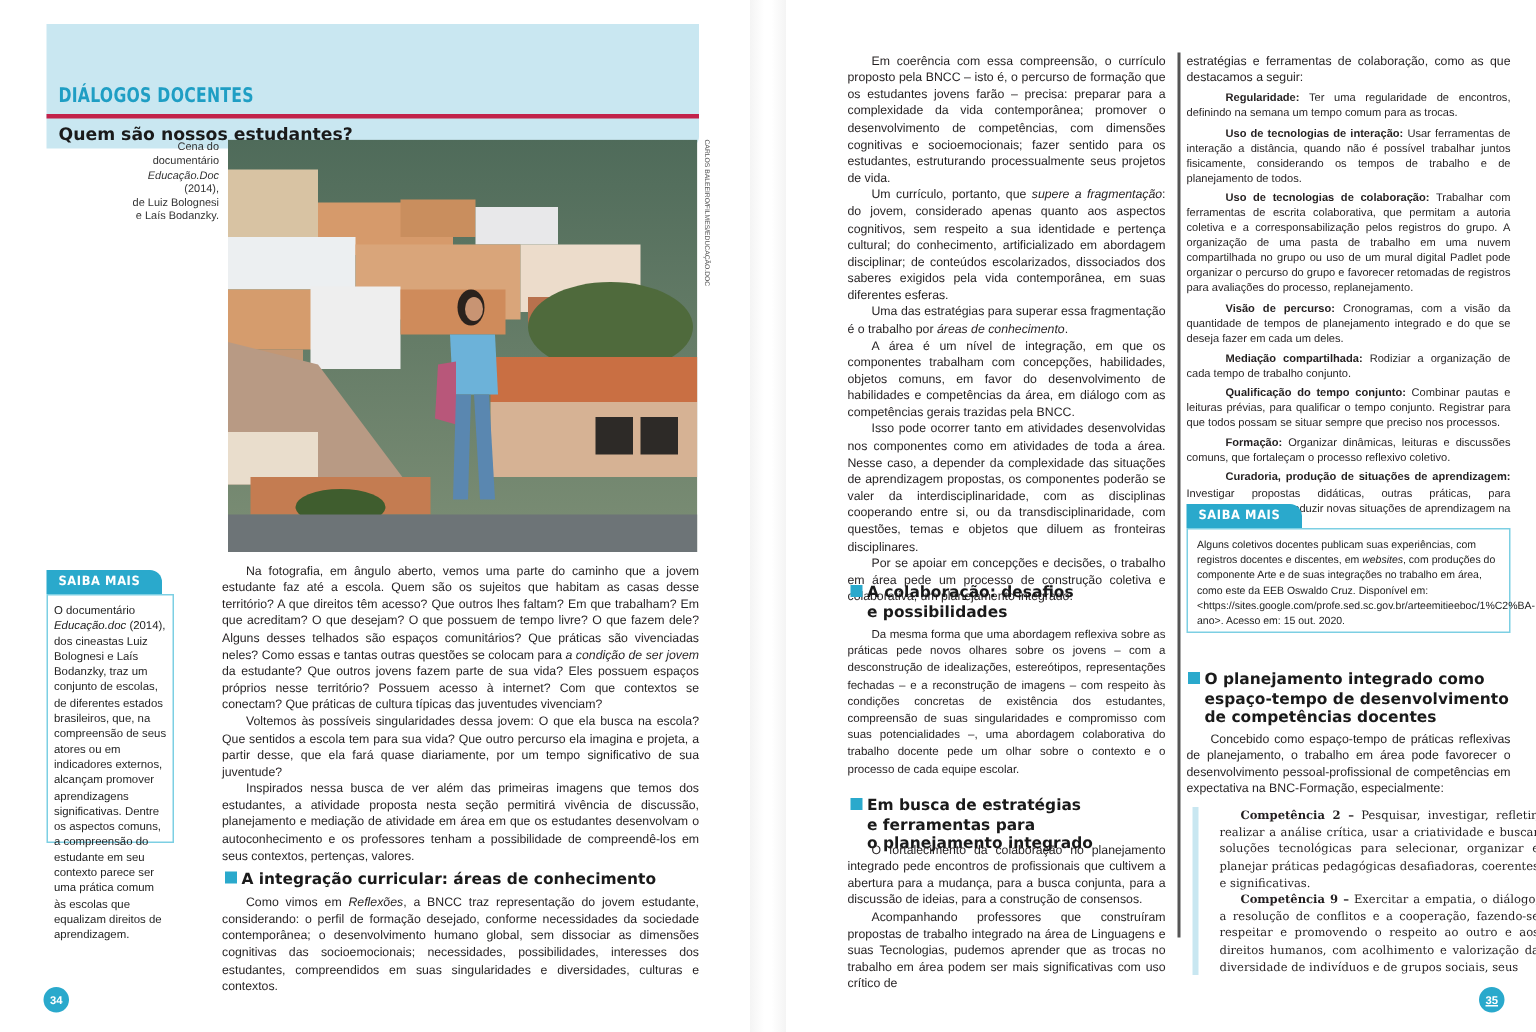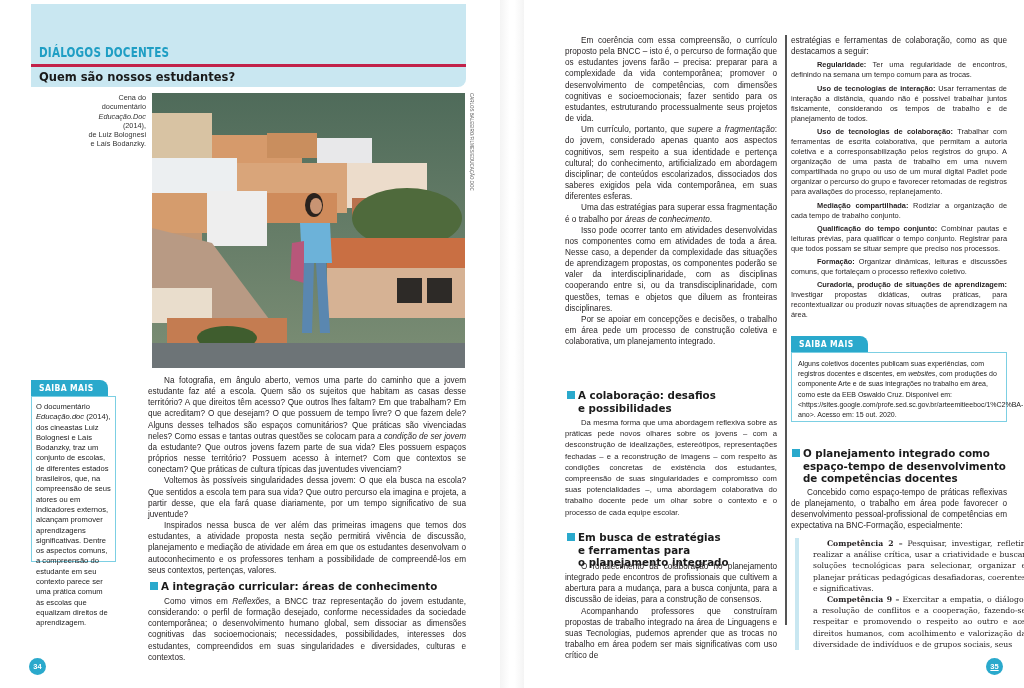--- a/index.html
+++ b/index.html
@@ -5,21 +5,21 @@
   html,body{margin:0;padding:0;}
   body{width:1024px;height:688px;background:#ffffff;position:relative;overflow:hidden;
        font-family:"Liberation Sans",sans-serif;color:#231f20;}
   .page{position:absolute;top:0;height:688px;}
   #page-left{left:0;width:500px;}
   #page-right{left:512px;width:512px;}
   .gutter{position:absolute;left:500px;top:0;width:24px;height:688px;
           background:linear-gradient(to right,#f4f4f4,#ffffff 40%,#ffffff 60%,#f4f4f4);}
 
   
-  .hdr{position:absolute;left:31px;top:4px;width:435px;height:83px;background:#c9e7f1;border-bottom-right-radius:8px;}
+  .hdr{position:absolute;left:31px;top:16px;width:435px;height:83px;background:#c9e7f1;border-bottom-right-radius:8px;}
   .hdr-title{position:absolute;left:8px;top:40px;font-family:"DejaVu Sans Condensed","DejaVu Sans",sans-serif;
              font-weight:bold;font-size:13.5px;color:#1f9ec4;letter-spacing:0.2px;transform:scaleX(0.86);transform-origin:left;}
   .hdr-bar{position:absolute;left:0;top:60px;width:435px;height:3px;background:#c2224a;}
   .hdr-sub{position:absolute;left:8px;top:66px;font-family:"DejaVu Sans",sans-serif;font-weight:bold;font-size:11.5px;color:#1a1a1a;}
 
   .caption{position:absolute;left:80px;top:93px;width:66px;font-size:7.3px;line-height:9.3px;text-align:right;color:#333;}
   .photo{position:absolute;left:152px;top:93px;width:313px;height:275px;overflow:hidden;}
   .credit{position:absolute;left:466px;top:93px;width:8px;height:110px;}
   .credit span{display:block;transform:rotate(90deg);transform-origin:left top;position:absolute;left:8px;top:0;
                white-space:nowrap;font-size:4.5px;color:#555;}
@@ -139,20 +139,21 @@
 </div>
 
 <div class="pnum" style="left:29px;top:658px;">34</div>
 
 <div id="page-right" class="page"></div>
 
 <div class="body-text" style="left:565px;top:35px;width:212px;">
   <p>Em coerência com essa compreensão, o currículo proposto pela BNCC – isto é, o percurso de formação que os estudantes jovens farão – precisa: preparar para a complexidade da vida contemporânea; promover o desenvolvimento de competências, com dimensões cognitivas e socioemocionais; fazer sentido para os estudantes, estruturando processualmente seus projetos de vida.</p>
   <p><span>Um currículo, portanto, que </span><i>supere a fragmentação</i><span>: do jovem, considerado apenas quanto aos aspectos cognitivos, sem respeito a sua identidade e pertença cultural; do conhecimento, artificializado em abordagem disciplinar; de conteúdos escolarizados, dissociados dos saberes exigidos pela vida contemporânea, em suas diferentes esferas.</span></p>
   <p><span>Uma das estratégias para superar essa fragmentação é o trabalho por </span><i>áreas de conhecimento</i><span>.</span></p>
+  <p>A área é um nível de integração, em que os componentes trabalham com concepções, habilidades, objetos comuns, em favor do desenvolvimento de habilidades e competências da área, em diálogo com as competências gerais trazidas pela BNCC.</p>
   <p>Isso pode ocorrer tanto em atividades desenvolvidas nos componentes como em atividades de toda a área. Nesse caso, a depender da complexidade das situações de aprendizagem propostas, os componentes poderão se valer da interdisciplinaridade, com as disciplinas cooperando entre si, ou da transdisciplinaridade, com questões, temas e objetos que diluem as fronteiras disciplinares.</p>
   <p>Por se apoiar em concepções e decisões, o trabalho em área pede um processo de construção coletiva e colaborativa, um planejamento integrado.</p>
 </div>
 
 <div class="sec-h" style="left:567px;top:389px;width:212px;">
   <span class="ln"><span class="sq"></span><span>A colaboração: desafios</span></span>
   <span class="ln">e possibilidades</span>
 </div>
 <div class="body-text" style="left:565px;top:417px;width:212px;font-size:7.7px;line-height:11.2px;">
   <p>Da mesma forma que uma abordagem reflexiva sobre as práticas pede novos olhares sobre os jovens – com a desconstrução de idealizações, estereótipos, representações fechadas – e a reconstrução de imagens – com respeito às condições concretas de existência dos estudantes, compreensão de suas singularidades e compromisso com suas potencialidades –, uma abordagem colaborativa do trabalho docente pede um olhar sobre o contexto e o processo de cada equipe escolar.</p>
@@ -169,20 +170,21 @@
 </div>
 
 <div class="rule-v"></div>
 
 <div class="body-text" style="left:791px;top:35px;width:216px;">
   <div style="margin-bottom:3px;">estratégias e ferramentas de colaboração, como as que destacamos a seguir:</div>
   <div id="tools-list">
       <div class="list-item"><b>Regularidade:</b><span> Ter uma regularidade de encontros, definindo na semana um tempo comum para as trocas.</span></div>
       <div class="list-item"><b>Uso de tecnologias de interação:</b><span> Usar ferramentas de interação a distância, quando não é possível trabalhar juntos fisicamente, considerando os tempos de trabalho e de planejamento de todos.</span></div>
       <div class="list-item"><b>Uso de tecnologias de colaboração:</b><span> Trabalhar com ferramentas de escrita colaborativa, que permitam a autoria coletiva e a corresponsabilização pelos registros do grupo. A organização de uma pasta de trabalho em uma nuvem compartilhada no grupo ou uso de um mural digital Padlet pode organizar o percurso do grupo e favorecer retomadas de registros para avaliações do processo, replanejamento.</span></div>
+      <div class="list-item"><b>Visão de percurso:</b><span> Cronogramas, com a visão da quantidade de tempos de planejamento integrado e do que se deseja fazer em cada um deles.</span></div>
       <div class="list-item"><b>Mediação compartilhada:</b><span> Rodiziar a organização de cada tempo de trabalho conjunto.</span></div>
       <div class="list-item"><b>Qualificação do tempo conjunto:</b><span> Combinar pautas e leituras prévias, para qualificar o tempo conjunto. Registrar para que todos possam se situar sempre que preciso nos processos.</span></div>
       <div class="list-item"><b>Formação:</b><span> Organizar dinâmicas, leituras e discussões comuns, que fortaleçam o processo reflexivo coletivo.</span></div>
       <div class="list-item"><b>Curadoria, produção de situações de aprendizagem:</b><span> Investigar propostas didáticas, outras práticas, para recontextualizar ou produzir novas situações de aprendizagem na área.</span></div>
     </div>
 </div>
 
 <div class="saiba-tab" id="saiba-right-tab">SAIBA MAIS</div>
 <div class="saiba-box" id="saiba-right-box">
   <span>Alguns coletivos docentes publicam suas experiências, com registros docentes e discentes, em </span><i>websites</i><span>, com produções do componente Arte e de suas integrações no trabalho em área, como este da EEB Oswaldo Cruz. Disponível em: &lt;https://sites.google.com/profe.sed.sc.gov.br/arteemitieeboc/1%C2%BA-ano&gt;. Acesso em: 15 out. 2020.</span>

